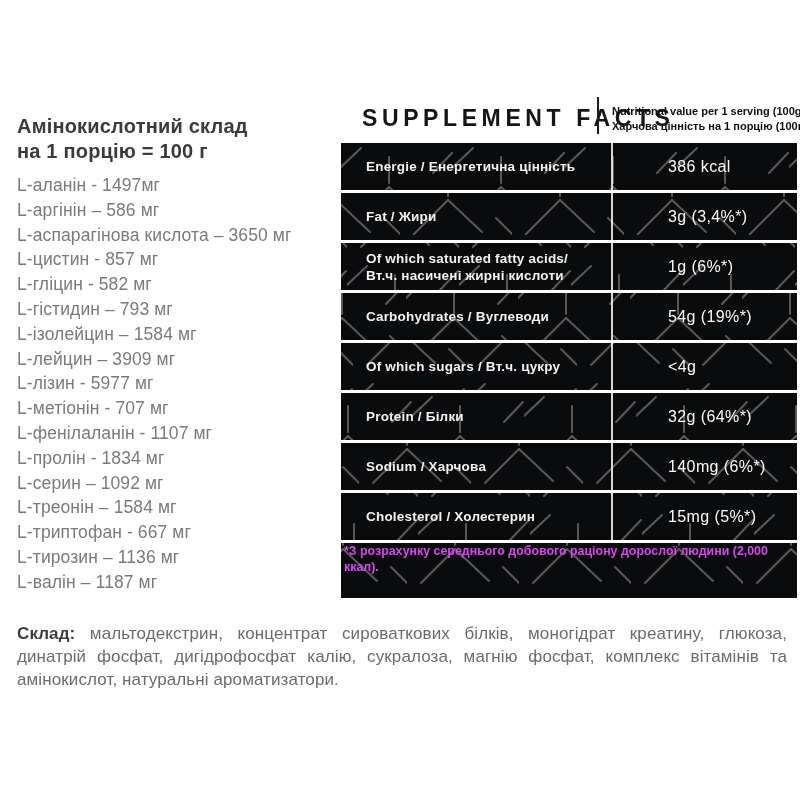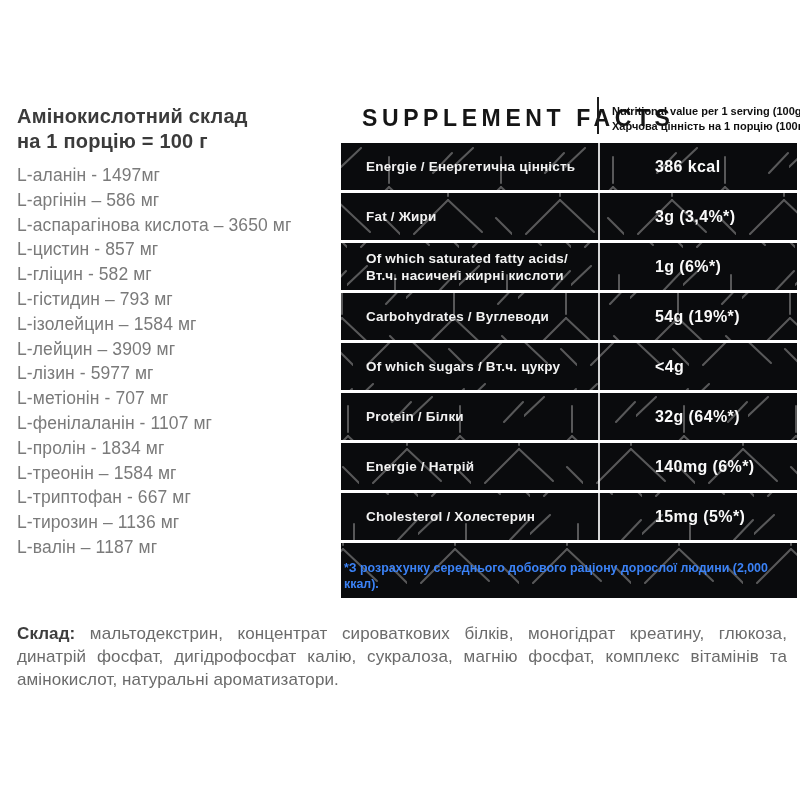--- a/index.html
+++ b/index.html
@@ -5,21 +5,21 @@
   html,body { margin:0; padding:0; }
   body {
     width:800px; height:800px; background:#ffffff;
     font-family:"Liberation Sans", sans-serif;
     position:relative; overflow:hidden;
     -webkit-font-smoothing:antialiased;
   }
   .page { position:absolute; inset:0; }
 
   
-  .amino { position:absolute; left:17px; top:104px; width:330px; }
+  .amino { position:absolute; left:17px; top:114px; width:330px; }
   .amino-heading {
     margin:0; font-size:20px; font-weight:bold; color:#3b3b3b;
     line-height:25px; white-space:pre-line; letter-spacing:.2px;
   }
   .amino-list {
     list-style:none; margin:9px 0 0 0; padding:0;
     font-size:17.5px; color:#7a7a7a; line-height:24.8px; letter-spacing:.1px;
   }
 
   
@@ -37,39 +37,39 @@
     position:absolute; left:271px; top:12px;
     font-size:11px; font-weight:bold; color:#101010; line-height:14.5px;
     white-space:nowrap;
   }
 
   .facts-table { position:relative; }
   .frow {
     position:relative; height:47px; margin-bottom:3px;
     background:#0a0b0d; overflow:hidden;
   }
-  .frow-inner { position:relative; z-index:1; display:flex; height:100%; }
+  .frow-inner { position:relative; z-index:1; display:flex; height:100%;gap:13px; }
   .fcell-label {
     width:257px; box-sizing:border-box; padding:0 10px 0 25px;
     display:flex; align-items:center;
     font-size:13.5px; font-weight:bold; color:#f2f2f2;
     line-height:17px; letter-spacing:.2px; white-space:pre-line;
   }
   .fcell-value {
     flex:1; box-sizing:border-box; padding-left:55px;
     border-left:2px solid rgba(250,250,250,.85);
     display:flex; align-items:center;
-    font-size:16px; font-weight:bold; color:#fafafa; letter-spacing:.4px;
+    font-size:16px; font-weight:normal; color:#fafafa; letter-spacing:.4px;
   }
   .ffooter { position:relative; height:55px; background:#0a0b0d; overflow:hidden; }
   .ffooter-inner {
     position:relative; z-index:1; height:100%; box-sizing:border-box;
-    display:flex; flex-direction:column; justify-content:flex-end;
+    display:flex; flex-direction:column; 
     padding:0 2px 6px 3px;
-    font-size:12.4px; font-weight:bold; color:#3b82f6; line-height:16px;
+    font-size:12.4px; font-weight:bold; color:#d946ef; line-height:16px;
   }
   .tex { position:absolute; left:0; top:0; width:100%; height:100%; z-index:0; }
 
   
   .ingredients {
     position:absolute; left:17px; top:622px; width:770px;
     font-size:17px; color:#6b6b6b; line-height:23.2px;
     text-align:justify; letter-spacing:.1px;
   }
   .ingredients .ing-label { font-weight:bold; color:#3d3d3d; }
@@ -104,20 +104,21 @@
         <li>L-аспарагінова кислота – 3650 мг</li>
         <li>L-цистин - 857 мг</li>
         <li>L-гліцин - 582 мг</li>
         <li>L-гістидин – 793 мг</li>
         <li>L-ізолейцин – 1584 мг</li>
         <li>L-лейцин – 3909 мг</li>
         <li>L-лізин - 5977 мг</li>
         <li>L-метіонін - 707 мг</li>
         <li>L-фенілаланін - 1107 мг</li>
         <li>L-пролін - 1834 мг</li>
+        <li>L-серин – 1092 мг</li>
         <li>L-треонін – 1584 мг</li>
         <li>L-триптофан - 667 мг</li>
         <li>L-тирозин – 1136 мг</li>
         <li>L-валін – 1187 мг</li>
       </ul>
   </section>
 
   <section class="facts">
     <div class="facts-header">
       <div class="facts-title">SUPPLEMENT FACTS</div>
@@ -196,21 +197,21 @@
             <div class="fcell-value">32g (64%*)</div>
           </div>
         </div>
         <div class="frow">
           <svg class="tex" aria-hidden="true">
             <g transform="translate(-94,-38)">
               <rect width="800" height="260" fill="url(#cracks)"></rect>
             </g>
           </svg>
           <div class="frow-inner">
-            <div class="fcell-label">Energie / Натрій</div>
+            <div class="fcell-label">Sodium / Харчова</div>
             <div class="fcell-value">140mg (6%*)</div>
           </div>
         </div>
         <div class="frow">
           <svg class="tex" aria-hidden="true">
             <g transform="translate(-35,-75)">
               <rect width="800" height="260" fill="url(#cracks)"></rect>
             </g>
           </svg>
           <div class="frow-inner">

